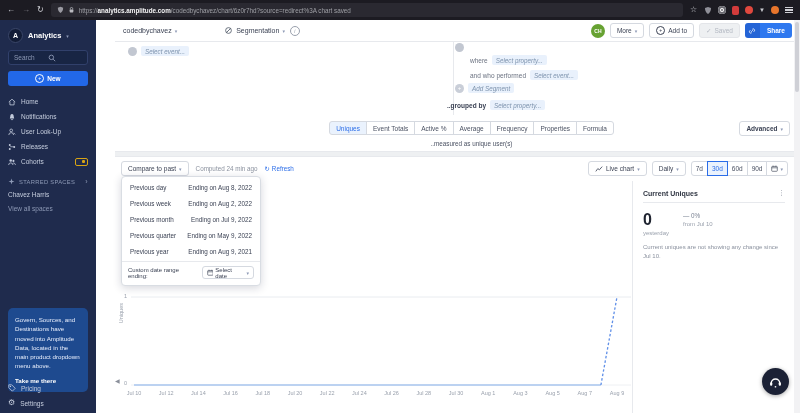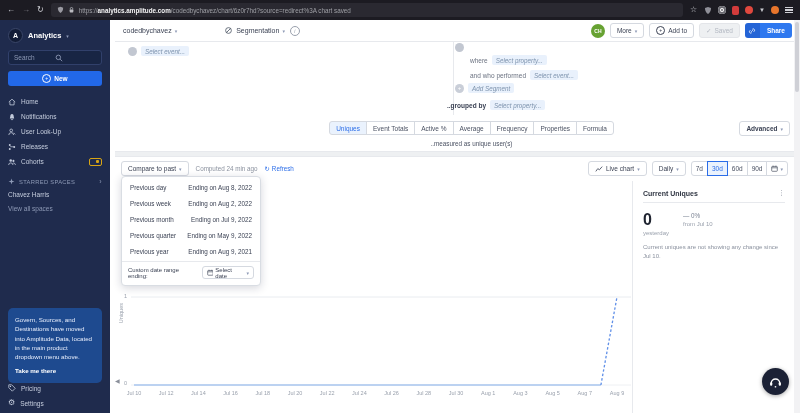--- a/index.html
+++ b/index.html
@@ -12,21 +12,21 @@
   .bb .dim{color:#77787f;}
   .urlbox{flex:1;display:flex;align-items:center;gap:4px;background:#2a2931;border-radius:3px;height:14px;padding:0 6px;overflow:hidden;white-space:nowrap;font-size:6.3px;color:#9fa0a6;}
   .urlbox .dom{color:#f5f5f6;font-weight:bold;}
   .ext{display:flex;align-items:center;gap:6px;}
   .extdot{width:8px;height:8px;border-radius:50%;}
   .extrect{width:7px;height:9px;border-radius:2px;background:#d23b3b;}
   .burger{display:flex;flex-direction:column;gap:1.5px;}
   .burger i{display:block;width:8px;height:1.2px;background:#cfd0d6;}
 
   
-  .sb{position:absolute;left:0;top:20px;width:110px;height:393px;background:#1f2b4d;color:#c6cede;font-size:6.5px;box-sizing:border-box;}
+  .sb{position:absolute;left:0;top:20px;width:96px;height:393px;background:#1f2b4d;color:#c6cede;font-size:6.5px;box-sizing:border-box;}
   .logo-row{display:flex;align-items:center;gap:5px;padding:8px 8px 0;}
   .logo-circle{width:15px;height:15px;border-radius:50%;background:#121c36;border:1px solid #3a4668;color:#fff;display:flex;align-items:center;justify-content:center;font-size:7px;font-weight:bold;box-sizing:border-box;}
   .appname{color:#fff;font-size:7.5px;font-weight:bold;}
   .caret{font-size:5px;color:#8d99b5;}
   .search{margin:7px 8px 0;height:15px;background:#182544;border:1px solid #31406b;border-radius:3px;display:flex;align-items:center;padding:0 5px;color:#8d99b5;box-sizing:border-box;}
   .search span{flex:1;}
   .newbtn{margin:6px 8px 0;height:15px;background:#2268e8;border-radius:3px;color:#fff;display:flex;align-items:center;justify-content:center;gap:3px;font-weight:bold;}
   .pluscirc{width:7px;height:7px;border:1px solid #fff;border-radius:50%;display:flex;align-items:center;justify-content:center;font-size:5px;line-height:1;font-weight:normal;}
   .nav{margin-top:8px;}
   .nav-item{display:flex;align-items:center;gap:5px;padding:3.5px 8px;}

